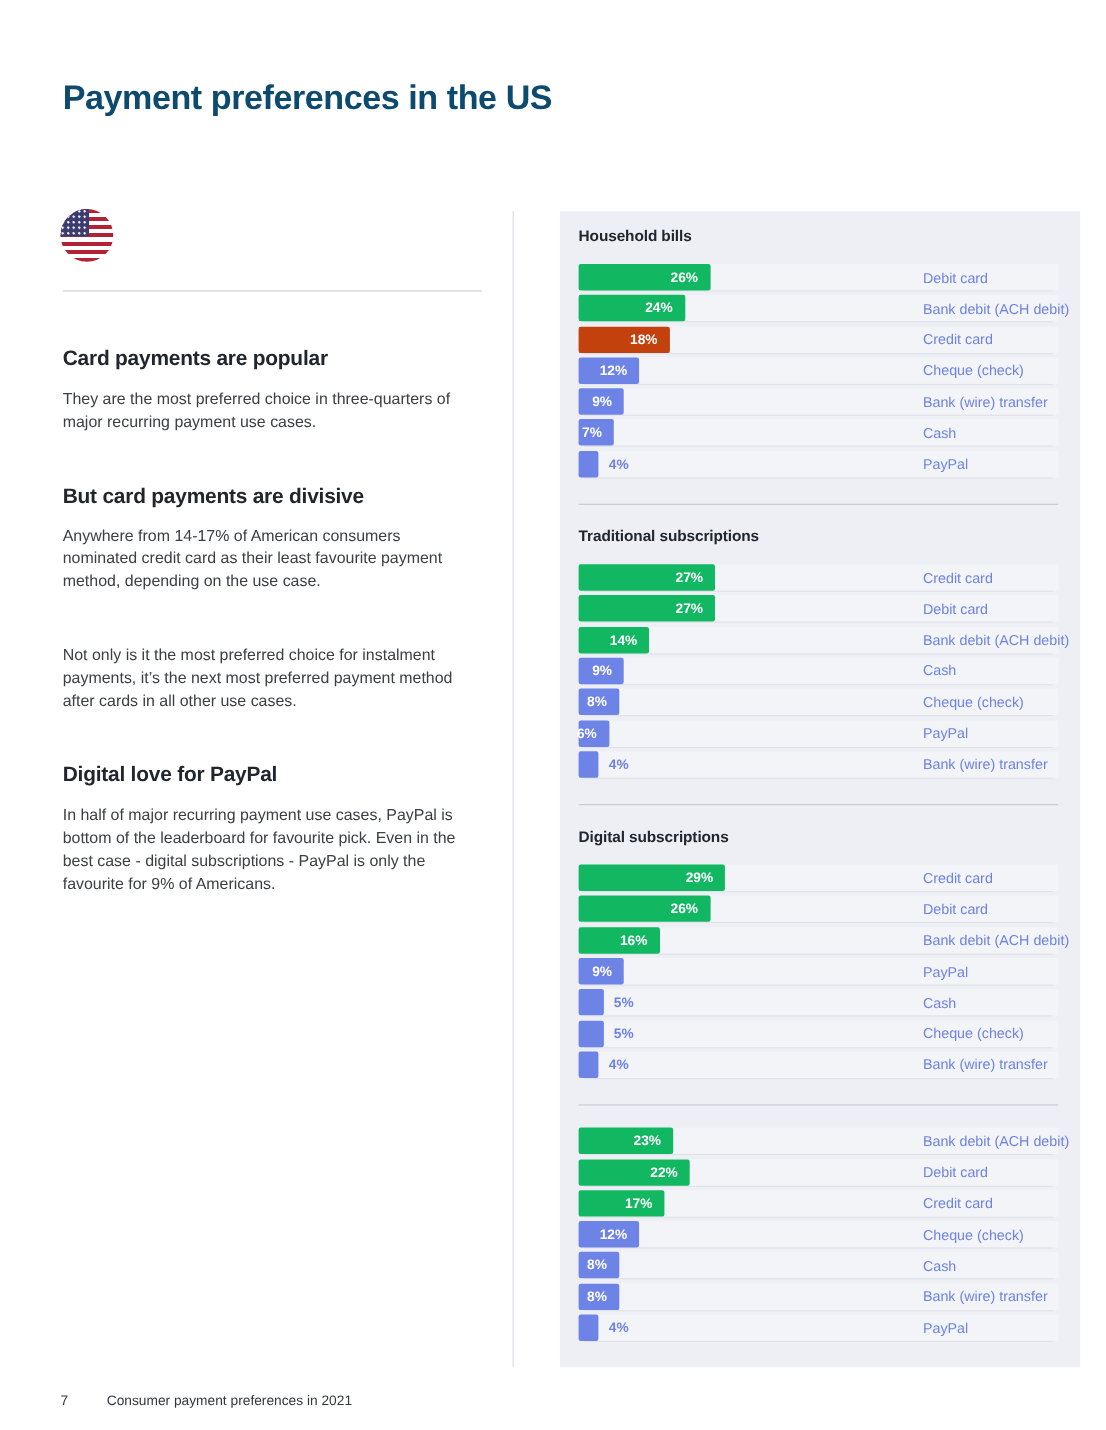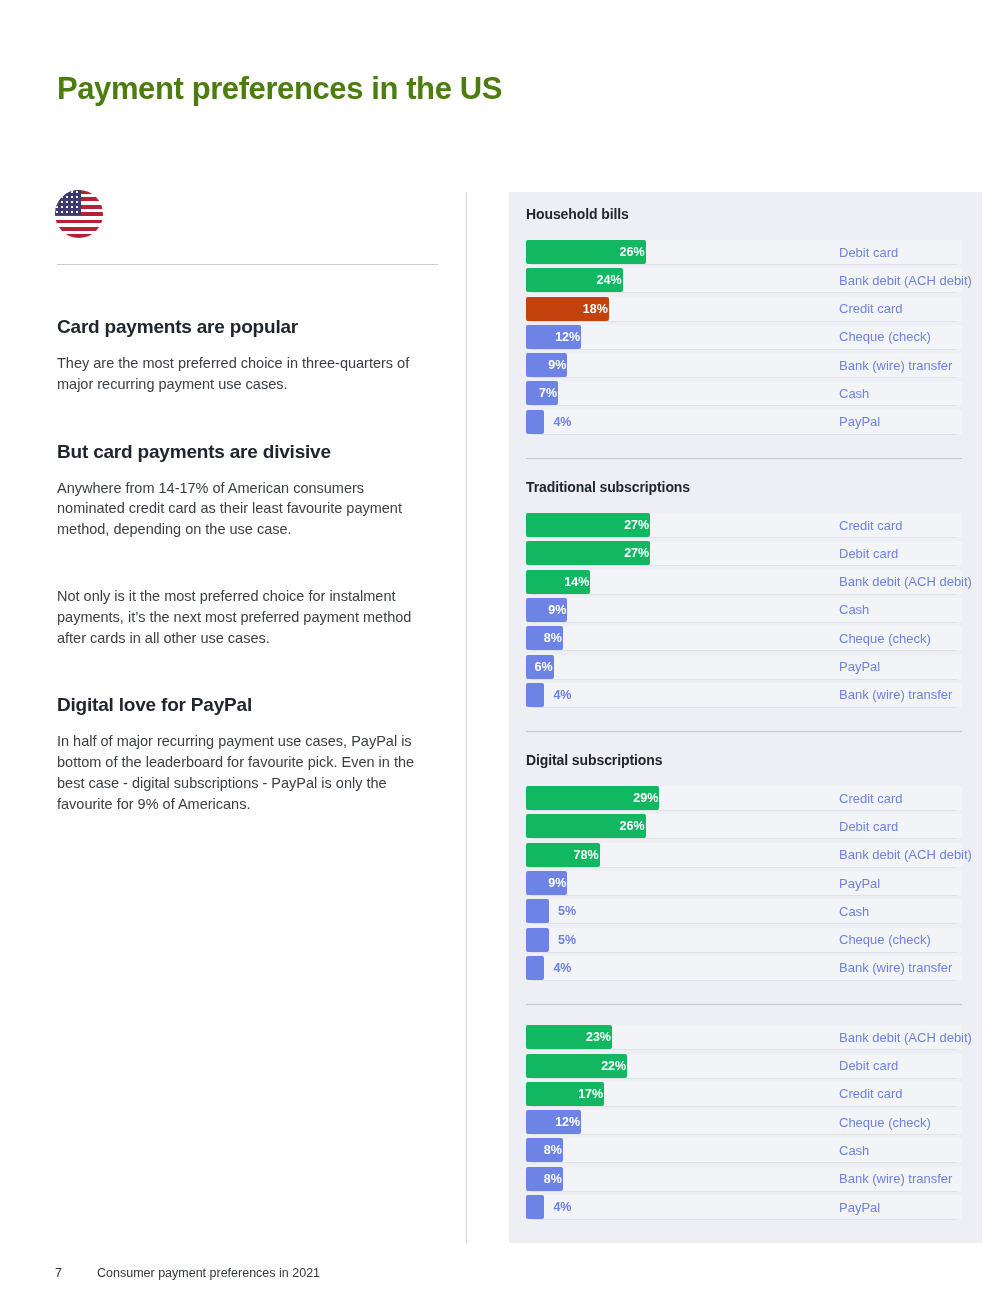--- a/index.html
+++ b/index.html
@@ -3,21 +3,21 @@
 <meta charset="utf-8">
 <style>
   html,body{margin:0;padding:0;background:#ffffff;}
   body{
     width:1005px;height:1300px;position:relative;overflow:hidden;
     font-family:"Liberation Sans","DejaVu Sans",sans-serif;
     -webkit-font-smoothing:antialiased;
   }
   .page-title{
     position:absolute;left:57px;top:50px;width:700px;
-    font-size:31px;font-weight:700;color:#4d7c0f;letter-spacing:-0.4px;
+    font-size:31px;font-weight:700;color:#0c4a6e;letter-spacing:-0.4px;
   }
   
   .flag{
     position:absolute;left:55px;top:190px;width:48px;height:48px;border-radius:50%;
     overflow:hidden;
     background:repeating-linear-gradient(180deg,#b22234 0 3.7px,#ffffff 3.7px 7.4px);
   }
   .flag .canton{
     position:absolute;top:0;left:0;width:26px;height:25px;
     background-color:#3c3b6e;
@@ -48,21 +48,21 @@
   }
   .chart-row{height:28.3px;position:relative;}
   .chart-track{
     position:relative;height:24px;background:#f3f4f8;
     box-shadow:0 6px 0 -5px #dfe2e9;
   }
   .chart-bar{
     position:absolute;left:0;top:0;height:24px;border-radius:2px;
     display:flex;align-items:center;justify-content:flex-end;
     color:#ffffff;font-size:12.5px;font-weight:700;box-sizing:border-box;
-    padding-right:1px;
+    padding-right:11px;
   }
   .chart-bar.no-inner{padding-right:0;}
   .bar-value-out{
     position:absolute;top:0;height:24px;display:flex;align-items:center;
     font-size:12.5px;font-weight:700;color:#6d82e2;
   }
   .row-label{
     position:absolute;left:313px;top:0;height:24px;display:flex;align-items:center;
     font-size:13px;color:#6d82e2;white-space:nowrap;
   }
@@ -209,21 +209,21 @@
         </div>
       </div>
       <div class="chart-row">
         <div class="chart-track">
           <div class="chart-bar" style="width: 119.6px; background: rgb(17, 183, 97);">26%</div>
           <div class="row-label">Debit card</div>
         </div>
       </div>
       <div class="chart-row">
         <div class="chart-track">
-          <div class="chart-bar" style="width: 73.6px; background: rgb(17, 183, 97);">78%</div>
+          <div class="chart-bar" style="width: 73.6px; background: rgb(17, 183, 97);">16%</div>
           <div class="row-label">Bank debit (ACH debit)</div>
         </div>
       </div>
       <div class="chart-row">
         <div class="chart-track">
           <div class="chart-bar" style="width: 41.4px; background: rgb(109, 131, 230);">9%</div>
           <div class="row-label">PayPal</div>
         </div>
       </div>
       <div class="chart-row">

